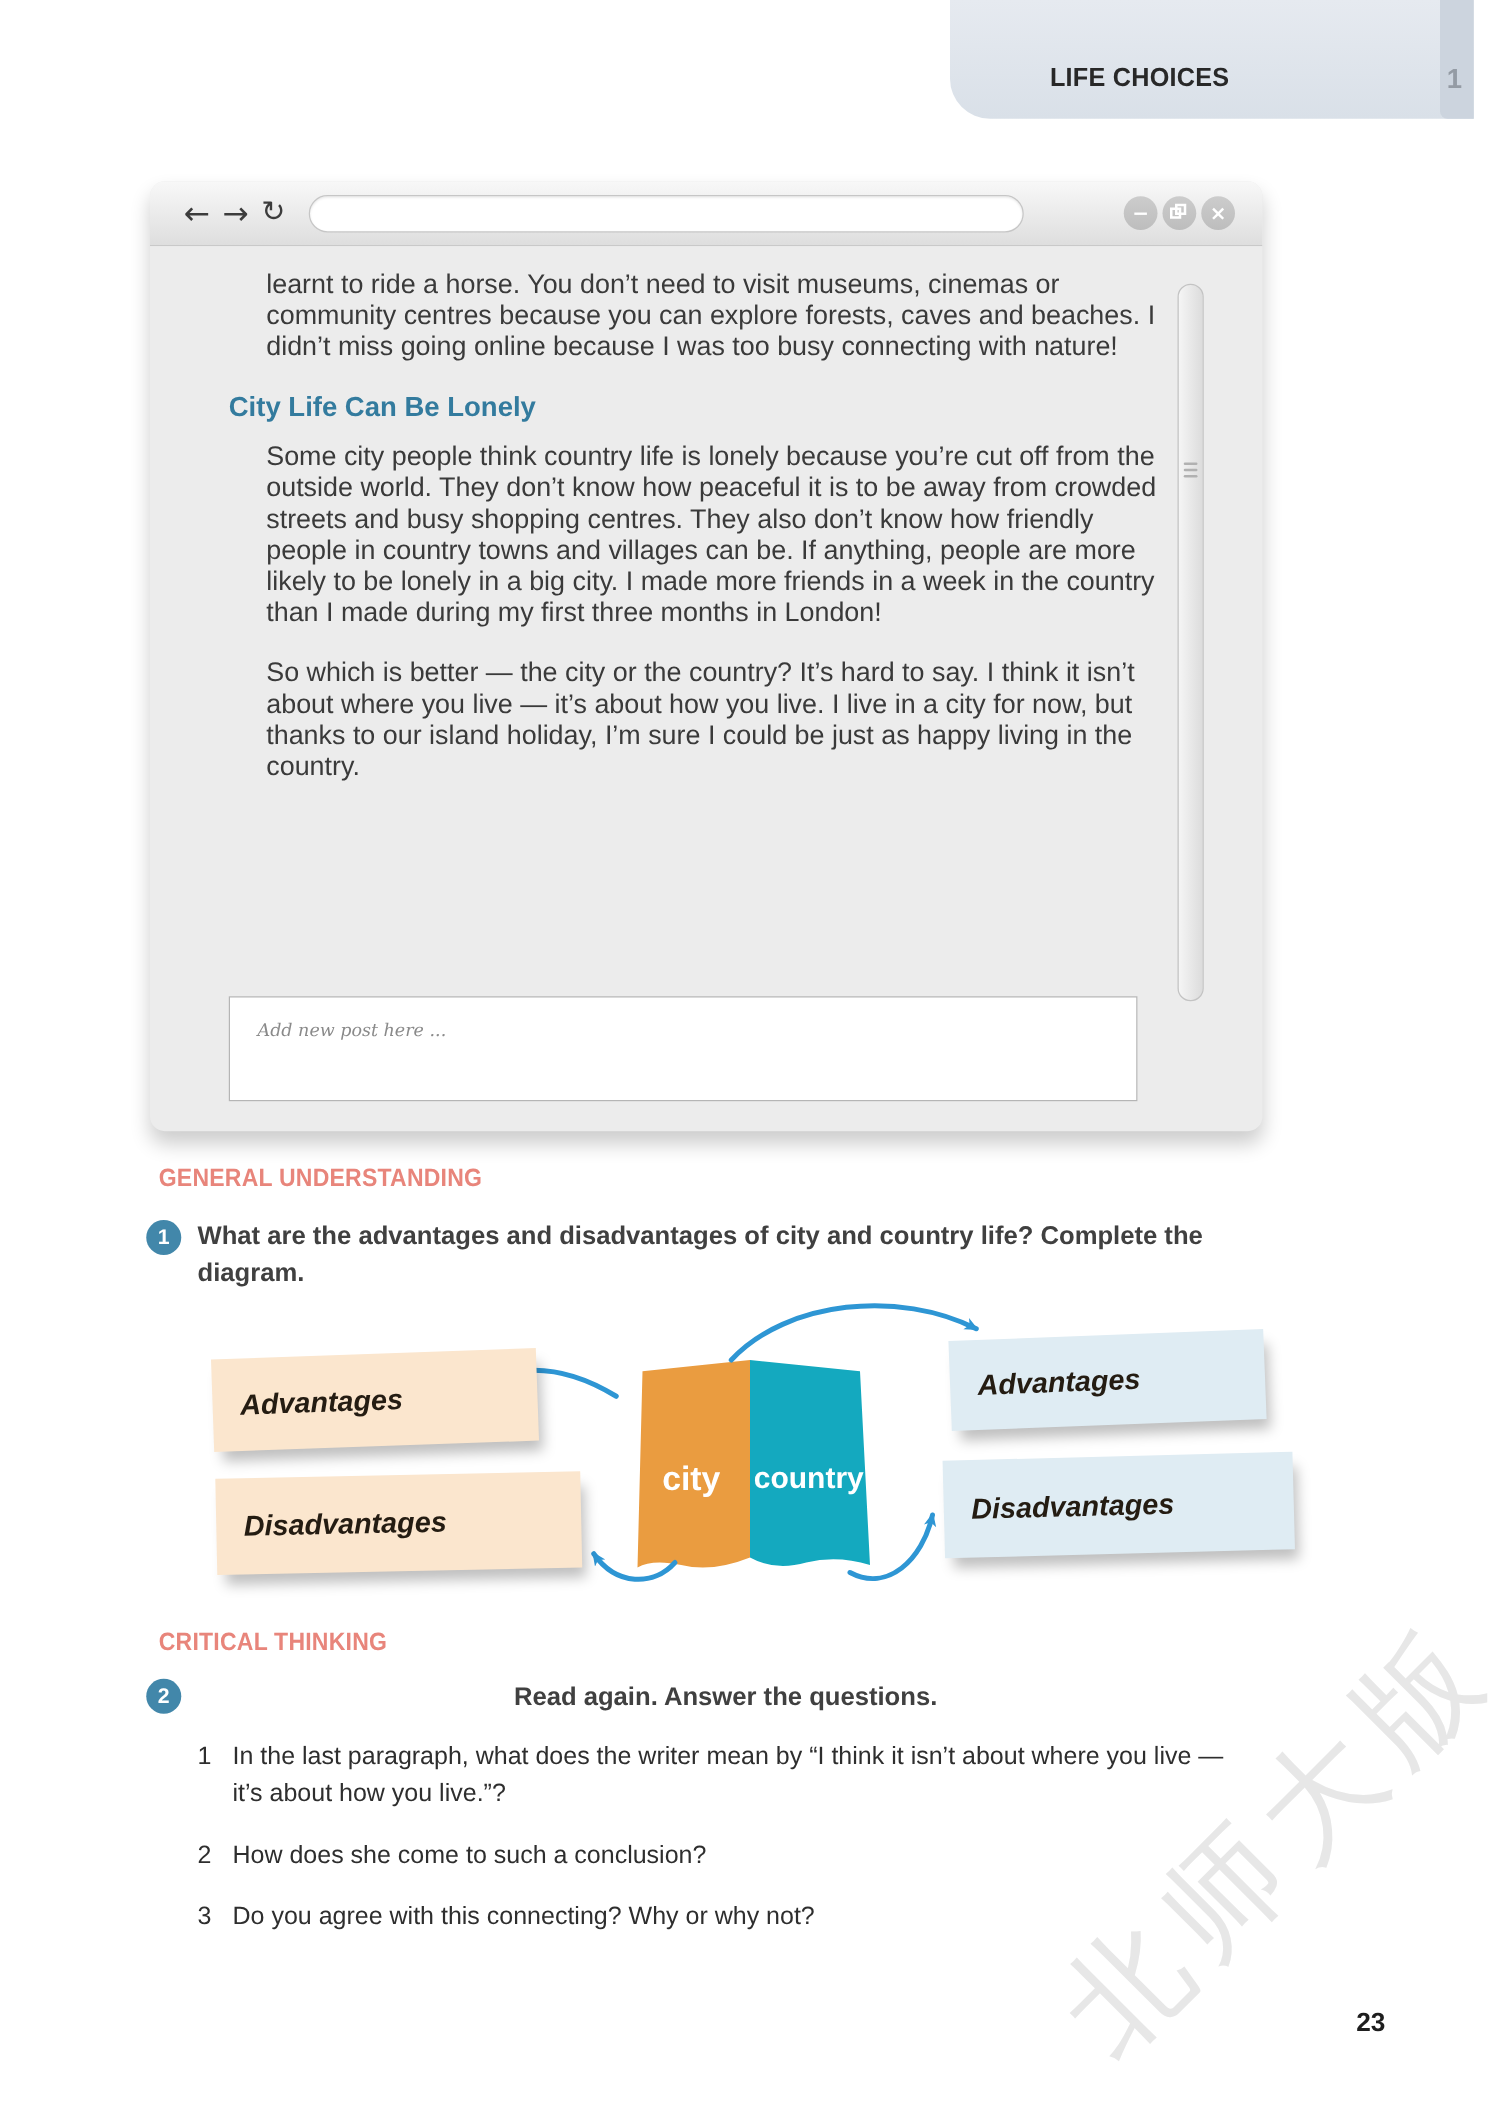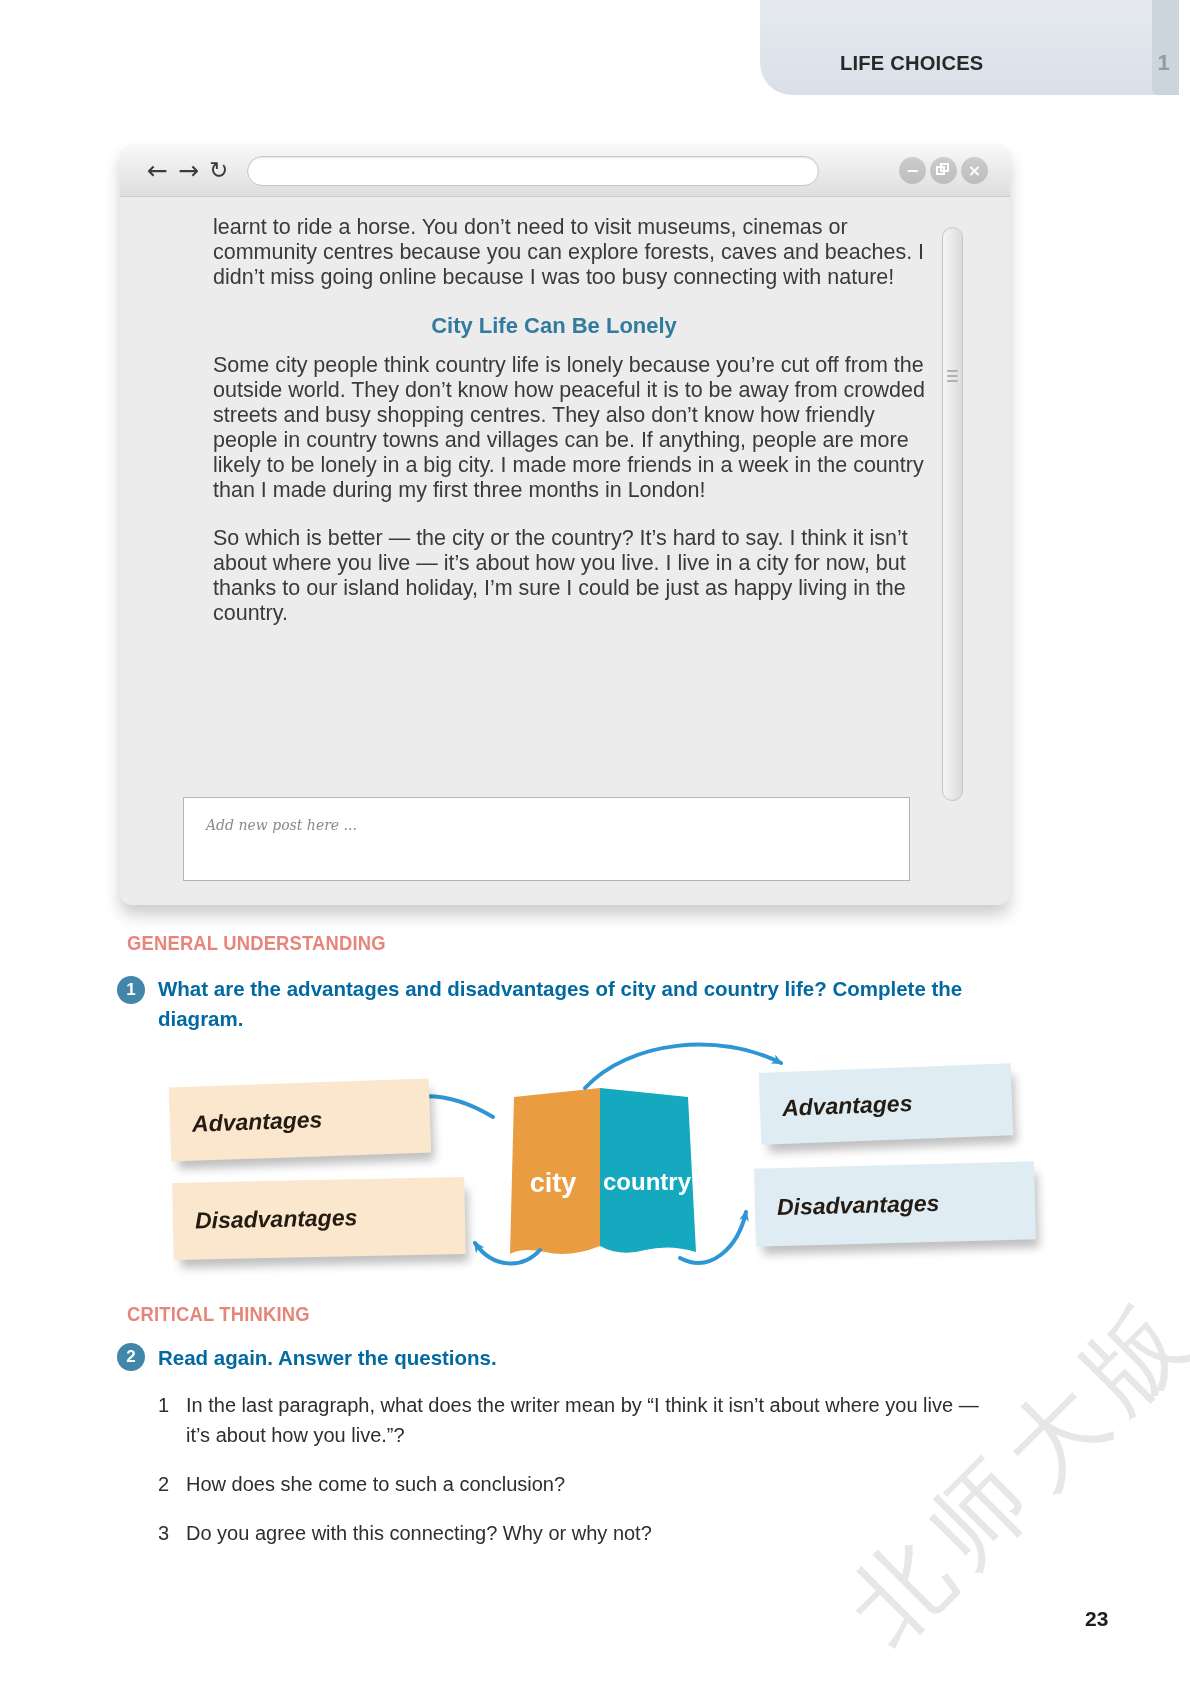--- a/index.html
+++ b/index.html
@@ -72,21 +72,20 @@
   
   .article {
     position:absolute; left:63px; top:70px; width:742px;
     font-size:21.5px; line-height:25px; color:#3a3a3a;
   }
   .article p { margin:0 0 23px 0; padding-left:30px; }
   .article p:last-child { margin-bottom:0; }
   .sec-heading {
     font-size:22px; font-weight:bold; color:#337b9e; color:#337b9e;
     margin:0 0 15px 0;
-    text-align:center;
   }
 
   
   .post-box {
     position:absolute; left:63px; top:652px; width:727px; height:84px;
     background:#ffffff; border:1px solid #b5b5b5;
     padding:18px 22px;
   }
   .post-placeholder {
     font-family:"DejaVu Serif", serif; font-style:italic;
@@ -113,24 +112,24 @@
 
   .ex-circle {
     position:absolute; left:117px; width:28px; height:28px; border-radius:50%;
     background:#4287aa; color:#ffffff; font-weight:bold; font-size:17px;
     line-height:28px; text-align:center;
   }
   #ex1-circle { top:976px; }
   #ex2-circle { top:1343px; }
   .ex-instruction {
     position:absolute; left:158px; width:845px;
-    font-weight:bold; font-size:20.5px; line-height:30px; color:#0369a1;
+    font-weight:bold; font-size:20.5px; line-height:30px; color:#404040;
   }
   #ex1-instruction { top:974px; }
-  #ex2-instruction { top:1343px; }
+  #ex2-instruction { top:1343px;text-align:center; }
 
   
   .diagram { position:absolute; left:140px; top:1020px; width:950px; height:260px; z-index:1; }
   .diagram svg { position:absolute; left:0; top:0; }
   .note {
     position:absolute; display:flex; align-items:center; padding-left:22px;
     font-style:italic; font-weight:600; font-size:23px; color:#241c12;
     box-shadow:5px 10px 10px -2px rgba(0,0,0,0.25);
   }
   .note.peach { background:#fbe6ce; }

